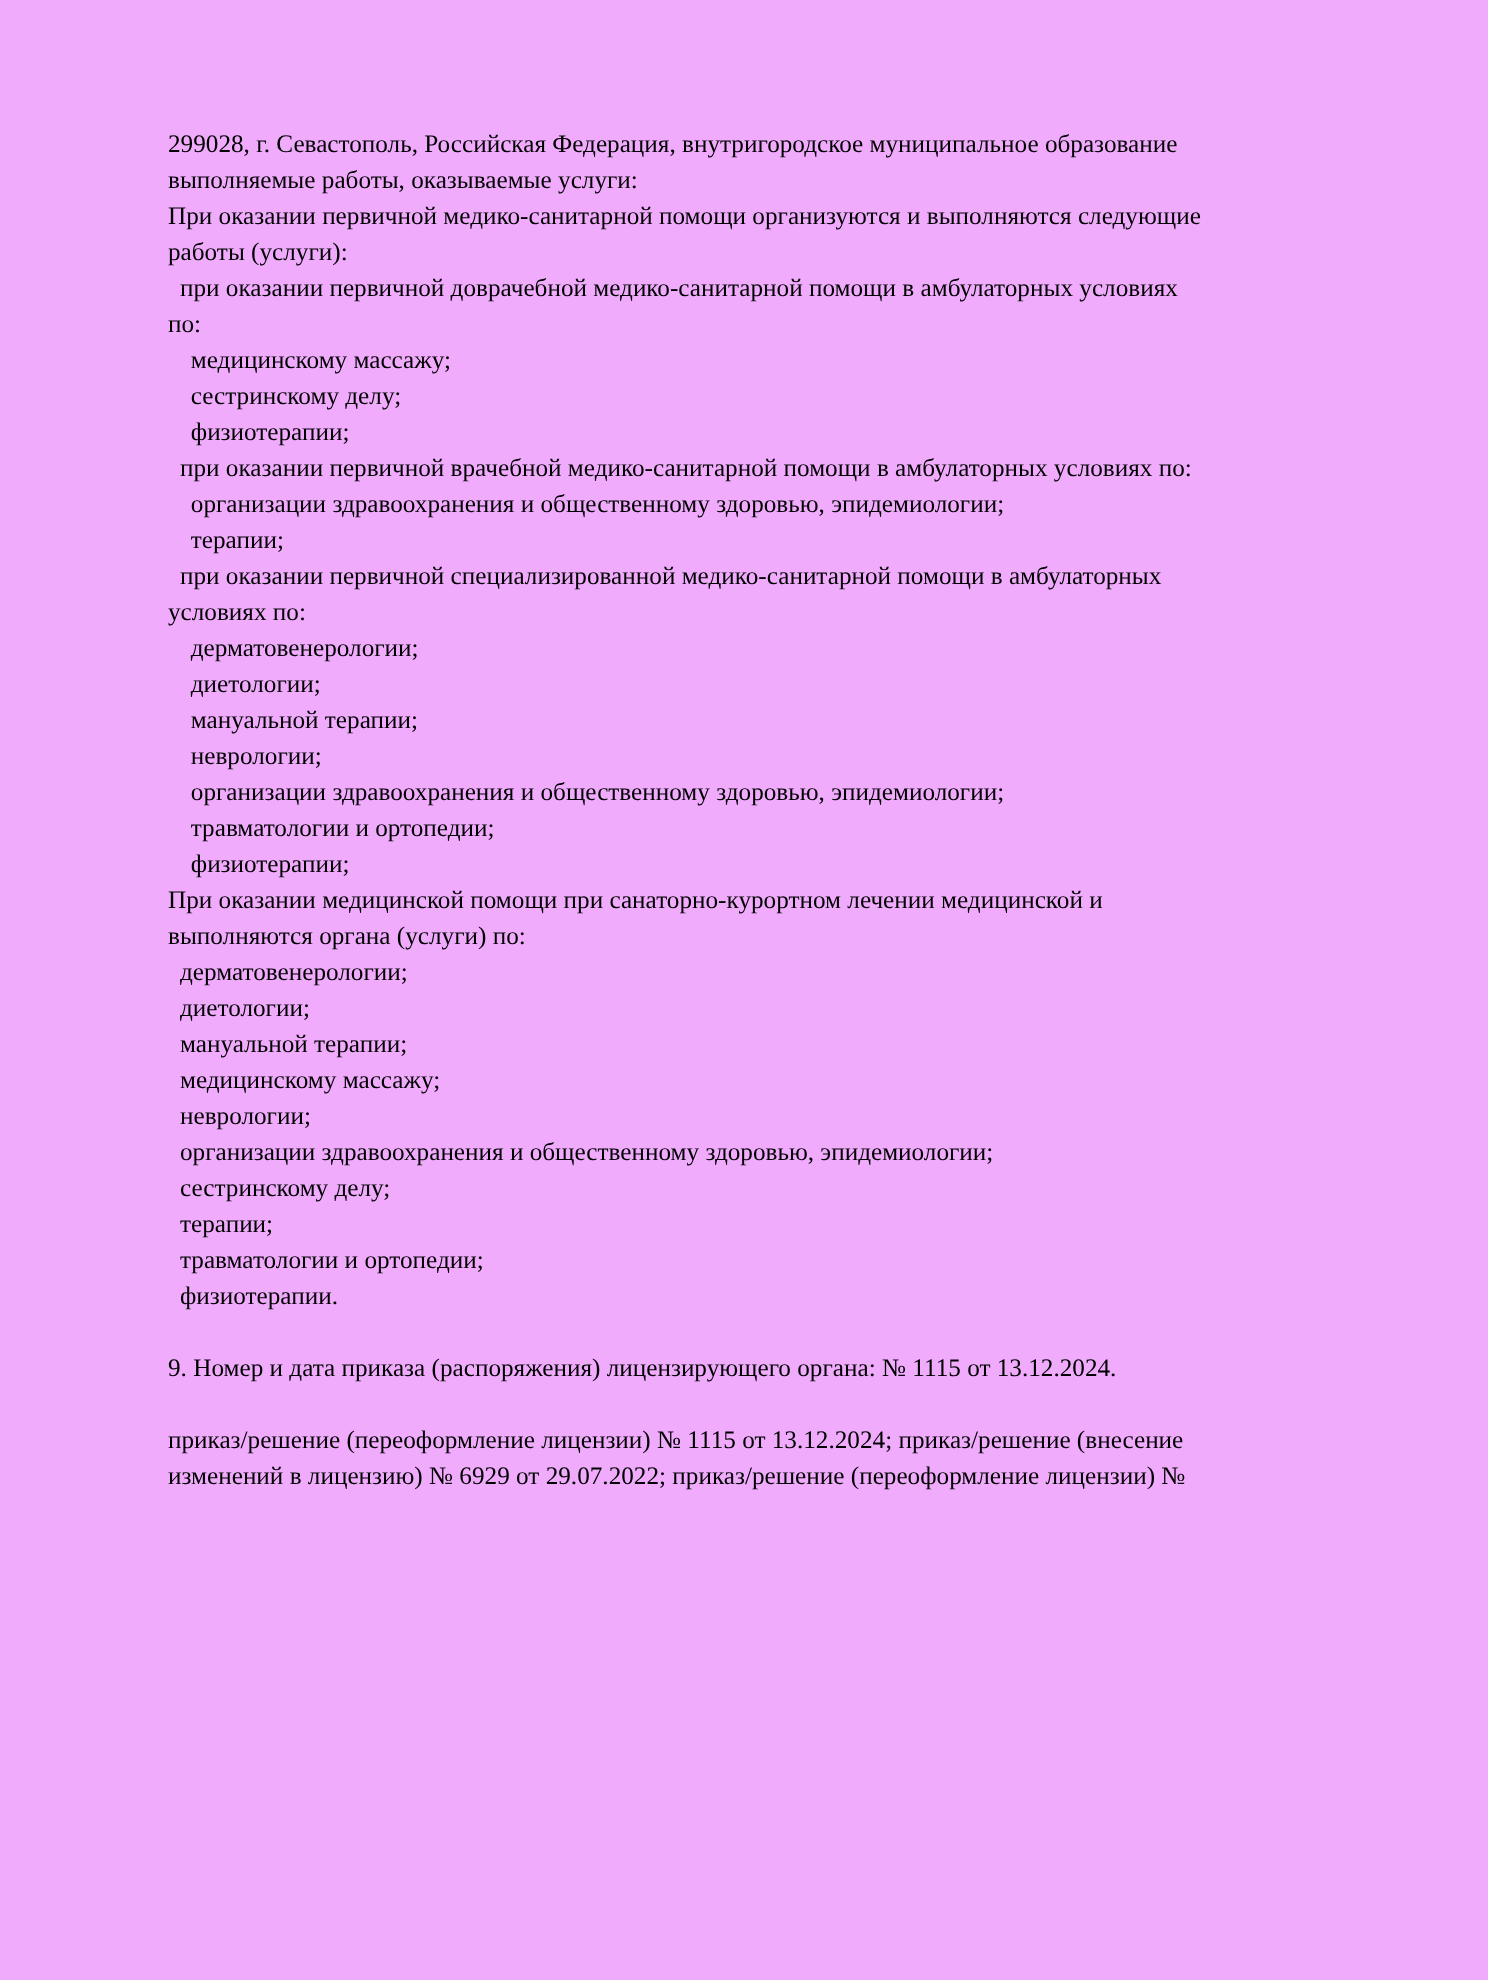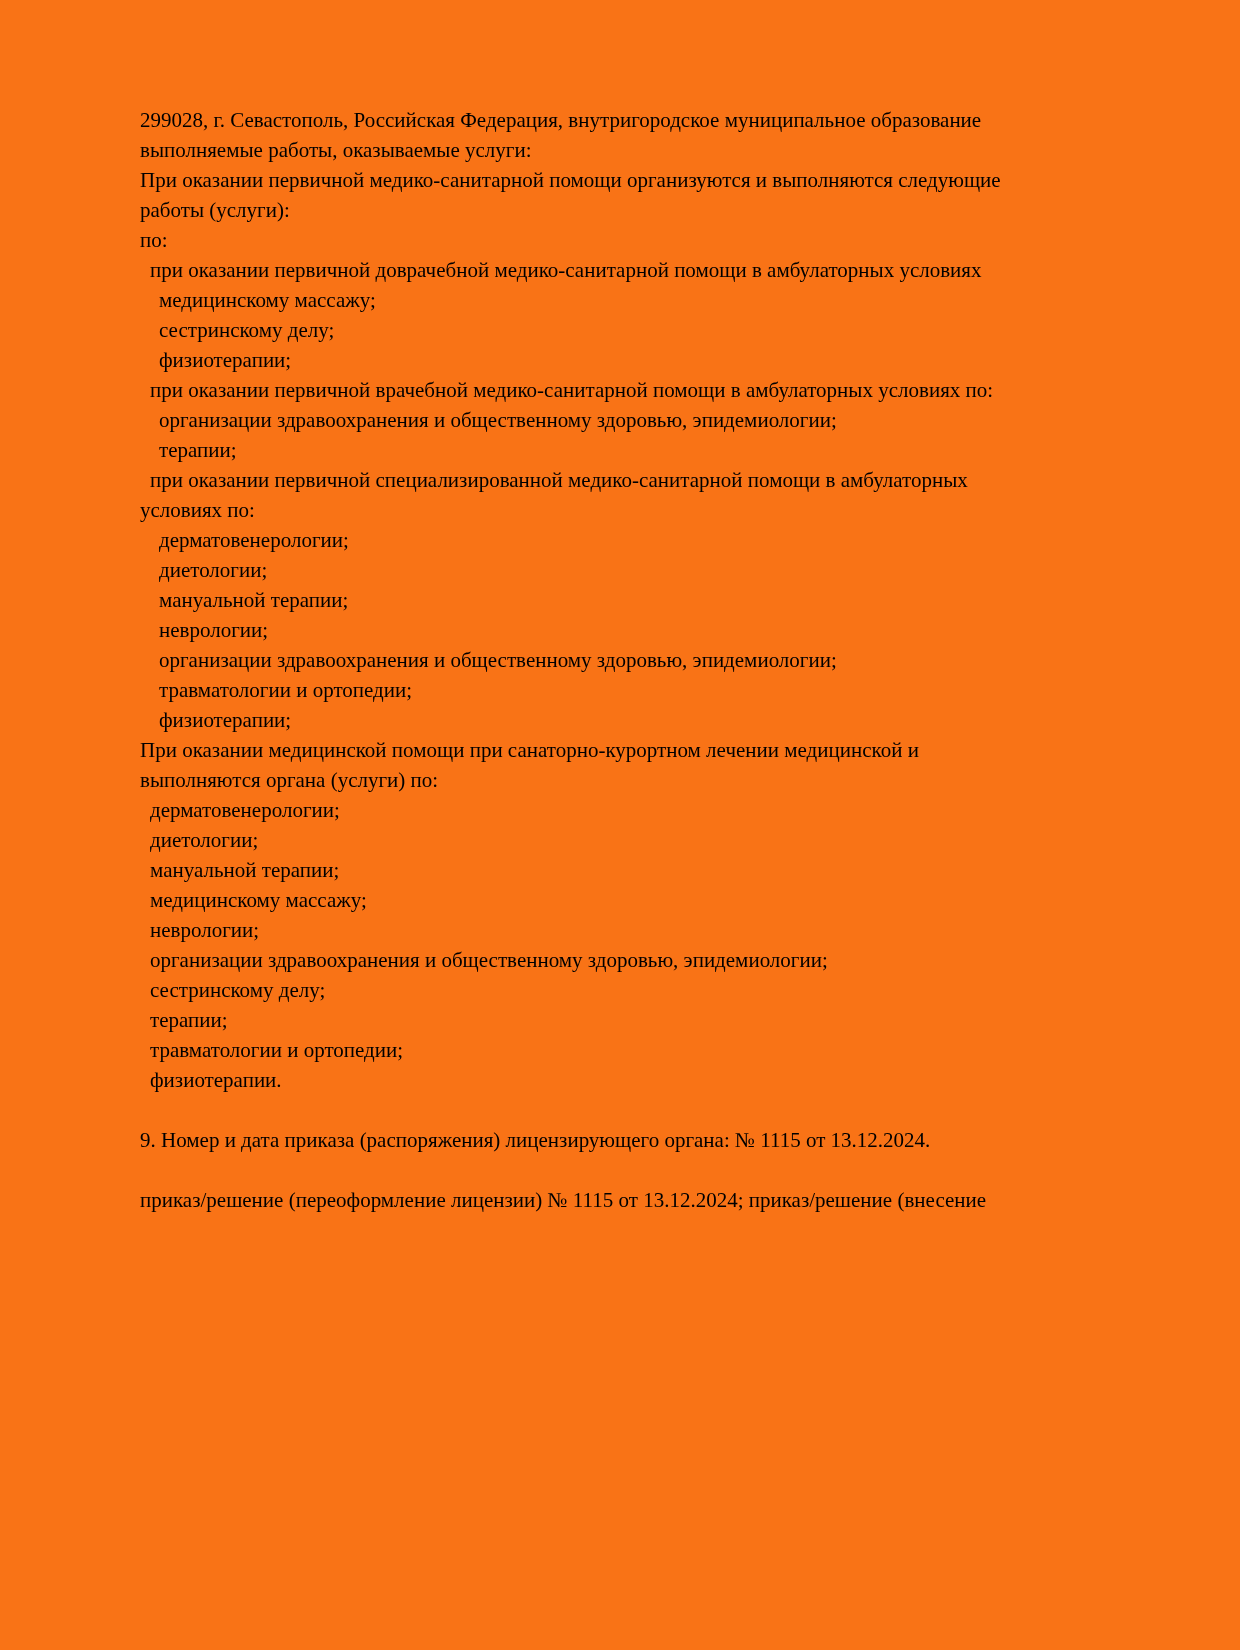--- a/index.html
+++ b/index.html
@@ -4,21 +4,21 @@
 <style>
   html, body {
     margin: 0;
     padding: 0;
     background: #ffffff;
   }
   .page {
     position: relative;
     width: 1240px;
     height: 1650px;
-    background: #f97316;
+    background: #f0abfc;
     overflow: hidden;
   }
   .text-block {
     position: absolute;
     left: 140px;
     top: 105px;
     width: 980px;
     color: #000000;
     font-family: "Liberation Serif", "DejaVu Serif", serif;
     font-size: 21px;
@@ -35,22 +35,22 @@
 </style>
 </head>
 <body>
 
 <div class="page">
   <div class="text-block" id="document-lines">
       <div class="line indent-0">299028, г. Севастополь, Российская Федерация, внутригородское муниципальное образование</div>
       <div class="line indent-0">выполняемые работы, оказываемые услуги:</div>
       <div class="line indent-0">При оказании первичной медико-санитарной помощи организуются и выполняются следующие</div>
       <div class="line indent-0">работы (услуги):</div>
+      <div class="line indent-1">при оказании первичной доврачебной медико-санитарной помощи в амбулаторных условиях</div>
       <div class="line indent-0">по:</div>
-      <div class="line indent-1">при оказании первичной доврачебной медико-санитарной помощи в амбулаторных условиях</div>
       <div class="line indent-2">медицинскому массажу;</div>
       <div class="line indent-2">сестринскому делу;</div>
       <div class="line indent-2">физиотерапии;</div>
       <div class="line indent-1">при оказании первичной врачебной медико-санитарной помощи в амбулаторных условиях по:</div>
       <div class="line indent-2">организации здравоохранения и общественному здоровью, эпидемиологии;</div>
       <div class="line indent-2">терапии;</div>
       <div class="line indent-1">при оказании первичной специализированной медико-санитарной помощи в амбулаторных</div>
       <div class="line indent-0">условиях по:</div>
       <div class="line indent-2">дерматовенерологии;</div>
       <div class="line indent-2">диетологии;</div>
@@ -68,14 +68,15 @@
       <div class="line indent-1">неврологии;</div>
       <div class="line indent-1">организации здравоохранения и общественному здоровью, эпидемиологии;</div>
       <div class="line indent-1">сестринскому делу;</div>
       <div class="line indent-1">терапии;</div>
       <div class="line indent-1">травматологии и ортопедии;</div>
       <div class="line indent-1">физиотерапии.</div>
       <div class="line indent-0"></div>
       <div class="line indent-0">9. Номер и дата приказа (распоряжения) лицензирующего органа: № 1115 от 13.12.2024.</div>
       <div class="line indent-0"></div>
       <div class="line indent-0">приказ/решение (переоформление лицензии) № 1115 от 13.12.2024; приказ/решение (внесение</div>
+      <div class="line indent-0">изменений в лицензию) № 6929 от 29.07.2022; приказ/решение (переоформление лицензии) №</div>
     </div>
 </div>
 
 </body></html>

